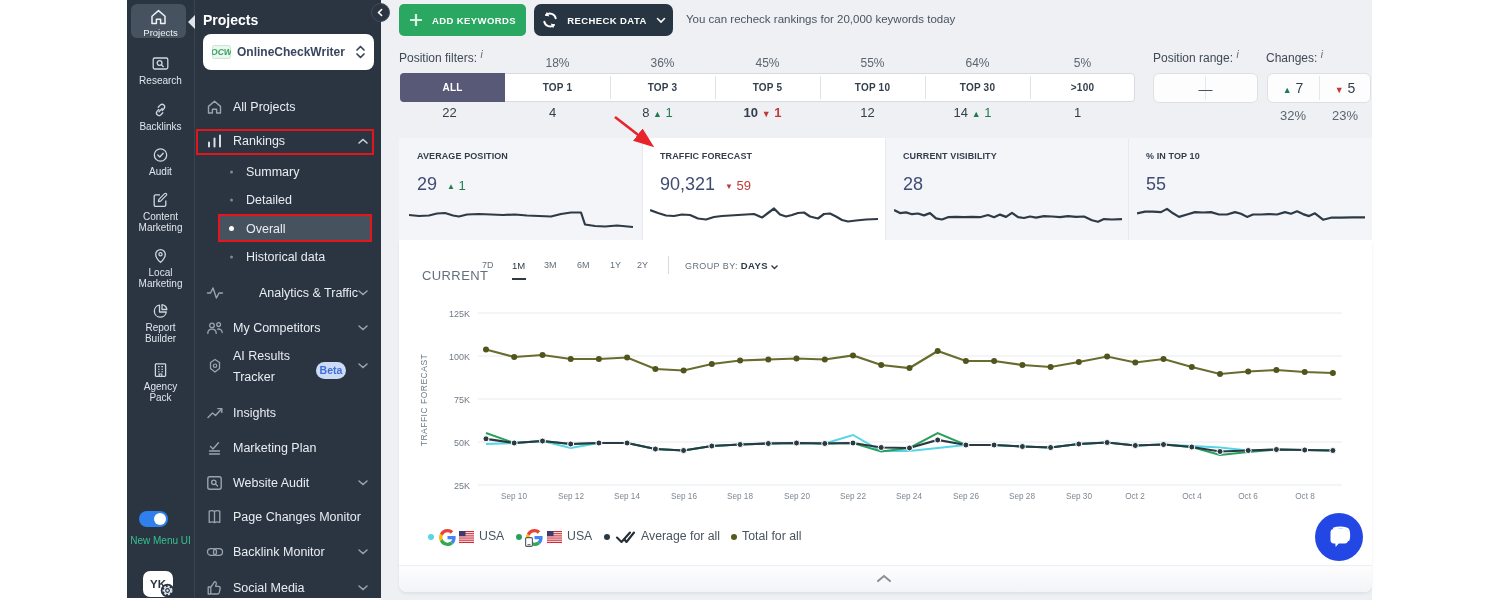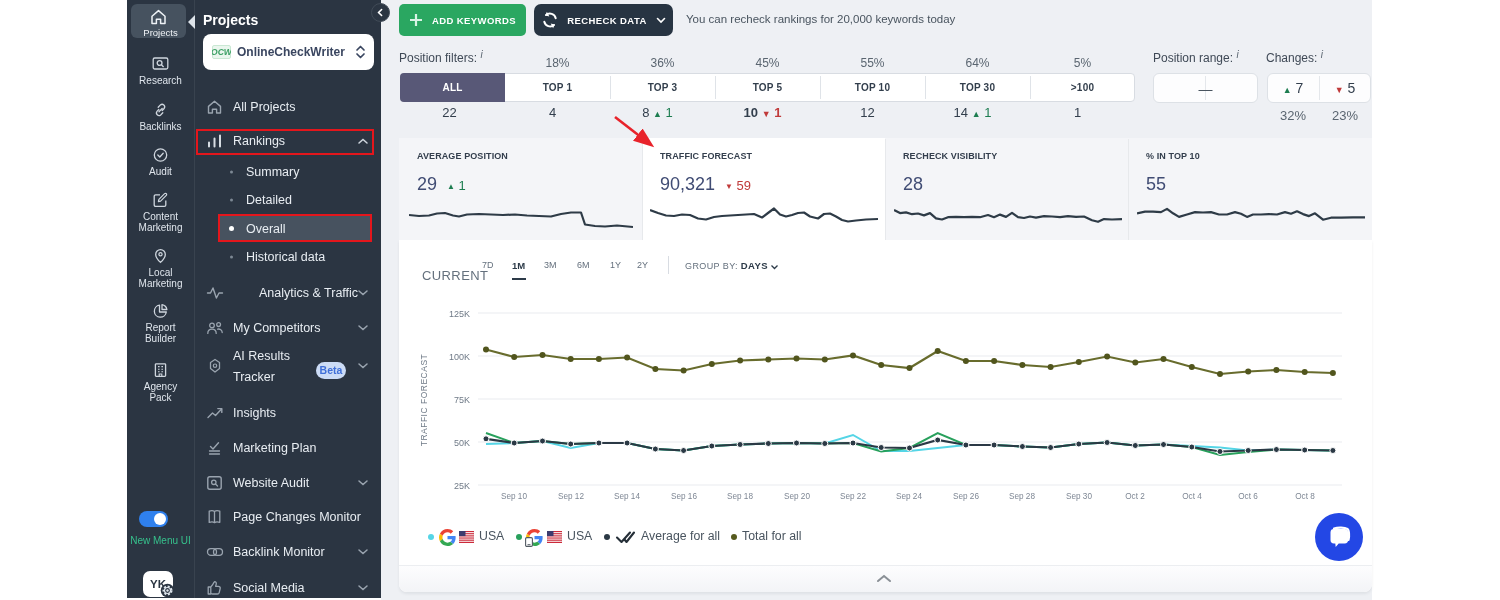--- a/index.html
+++ b/index.html
@@ -257,40 +257,40 @@
           <path d="M0 0 L8 3 L0 6 Z" fill="#e8232b"></path>
         </marker>
       </defs>
       <line x1="5" y1="5" x2="36" y2="29" stroke="#e8232b" stroke-width="2.6" marker-end="url(#ah)"></line>
     </svg>
 
 <div class="card-title" style="left:417px;">AVERAGE POSITION</div>
 <div class="card-val" style="left:417px;">29&nbsp; <span class="up" style="font-size:8px;position:relative;top:-1px;">▲</span><span class="up" style="font-size:13px;"> 1</span></div>
 <div class="card-title" style="left:660px;">TRAFFIC FORECAST</div>
 <div class="card-val" style="left:660px;">90,321&nbsp; <span class="dn" style="font-size:8px;position:relative;top:-1px;">▼</span><span class="dn" style="font-size:13px;"> 59</span></div>
-<div class="card-title" style="left:903px;">RECHECK VISIBILITY</div>
+<div class="card-title" style="left:903px;">CURRENT VISIBILITY</div>
 <div class="card-val" style="left:903px;">28</div>
 <div class="card-title" style="left:1146px;">% IN TOP 10</div>
 <div class="card-val" style="left:1146px;">55</div>
 <svg class="abs" style="left:409px;top:200px;" width="224" height="38" viewBox="0 0 224 38">
       <path d="M0 15 L10 16 L20 15.5 L28 13.5 L36 13 L44 15.5 L50 16.5 L58 14.5 L70 14 L82 14.5 L94 15 L106 14.5 L118 15.5 L130 16 L142 16.5 L152 14 L162 12.5 L172 12.5 L176 24.5 L186 26 L196 26.5 L208 25.5 L224 27" fill="none" stroke="#2e3b47" stroke-width="2.2" stroke-linejoin="round"></path>
     </svg>
 <svg class="abs" style="left:650px;top:200px;" width="228" height="38" viewBox="0 0 228 38">
       <path d="M0 10 L8 13 L16 15.5 L24 16 L32 14.5 L40 15 L48 18.5 L56 19.5 L64 17 L72 16 L80 15.5 L88 15 L96 14.5 L104 14 L112 17.5 L118 13 L124 8.5 L130 14.5 L136 16.5 L142 15 L148 13 L154 12.5 L160 16.5 L168 18.5 L174 14 L180 13.5 L186 16.5 L192 20 L198 21.5 L206 20.5 L216 19.5 L228 19" fill="none" stroke="#2e3b47" stroke-width="2.2" stroke-linejoin="round"></path>
     </svg>
 <svg class="abs" style="left:894px;top:200px;" width="228" height="38" viewBox="0 0 228 38">
       <path d="M0 10.1 L6 13.1 L12 12.4 L18 14.2 L24 13.5 L30 15.4 L36 13.1 L42 18.4 L48 19.5 L54 17.2 L62 16.9 L70 17.2 L78 16.9 L86 17.2 L94 15.0 L100 17.2 L106 14.6 L112 16.9 L118 12.8 L124 17.2 L130 18.0 L136 16.5 L142 17.6 L150 16.1 L158 16.5 L166 17.2 L174 16.1 L182 16.9 L190 16.5 L198 20.2 L204 21.8 L210 19.1 L218 19.5 L228 19.1" fill="none" stroke="#2e3b47" stroke-width="2.2" stroke-linejoin="round"></path>
     </svg>
 <svg class="abs" style="left:1137px;top:200px;" width="228" height="38" viewBox="0 0 228 38">
       <path d="M0 13.3 L8 11.7 L16 11.7 L24 12.1 L30 8.9 L36 13.3 L42 16.9 L50 14.5 L58 12.1 L66 12.5 L74 12.1 L82 14.5 L90 14.5 L98 12.1 L104 13.7 L110 16.9 L116 14.5 L124 14.5 L132 14.1 L140 14.5 L148 12.1 L154 13.7 L160 11.3 L166 14.1 L172 16.1 L178 13.3 L186 19.7 L194 17.7 L204 17.7 L216 17.3 L228 17.3" fill="none" stroke="#2e3b47" stroke-width="2.2" stroke-linejoin="round"></path>
     </svg>
 
 <div class="abs" style="left:422px;top:268px;color:#64707d;font-size:13px;letter-spacing:.4px;">CURRENT</div>
 <div class="abs" style="left:482px;top:260px;color:#64707d;font-size:9px;">7D</div>
-<div class="abs" style="left:512px;top:260px;color:#2c3a48;font-size:9.5px;font-weight:bold;">1M</div>
+<div class="abs" style="left:512px;top:260px;color:#2c3a48;font-size:9.5px;font-weight:normal;">1M</div>
 <div class="abs" style="left:512px;top:278px;width:14px;height:2px;background:#2c3a48;"></div>
 <div class="abs" style="left:544px;top:260px;color:#64707d;font-size:9px;">3M</div>
 <div class="abs" style="left:577px;top:260px;color:#64707d;font-size:9px;">6M</div>
 <div class="abs" style="left:610px;top:260px;color:#64707d;font-size:9px;">1Y</div>
 <div class="abs" style="left:637px;top:260px;color:#64707d;font-size:9px;">2Y</div>
 <div class="abs" style="left:668px;top:256px;width:1px;height:18px;background:#d8dce2;"></div>
 <div class="abs" style="left:685px;top:260px;color:#64707d;font-size:9px;letter-spacing:.4px;">GROUP BY: <span style="color:#2c3a48;font-weight:bold;font-size:9.5px;">DAYS</span></div>
 <svg class="abs" style="left:770px;top:264px;" width="9" height="7" viewBox="0 0 9 7">
       <path d="M1.5 1.5 L4.5 4.5 L7.5 1.5" fill="none" stroke="#2c3a48" stroke-width="1.3"></path>
     </svg>

